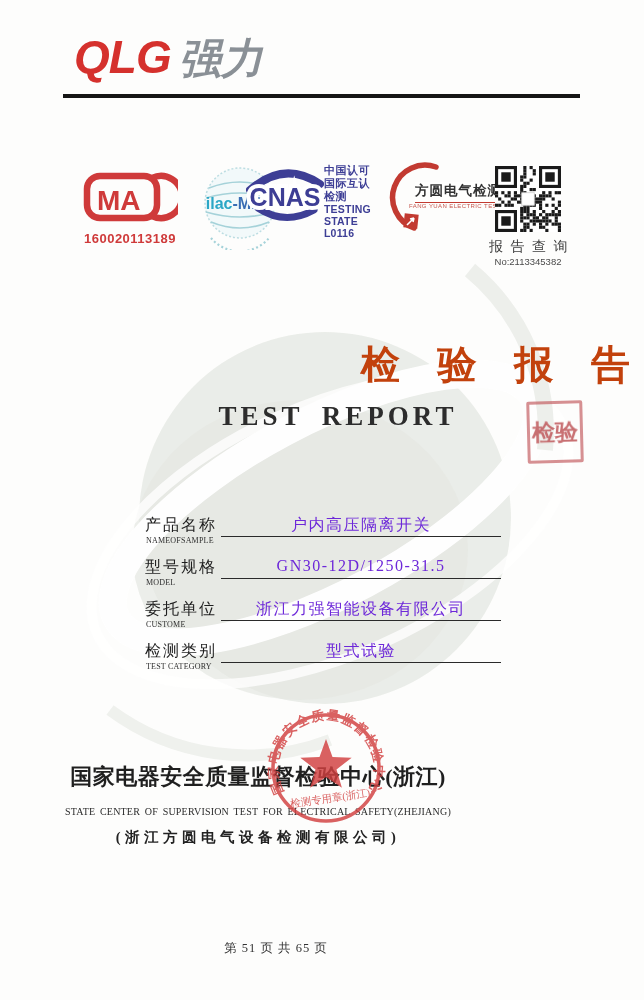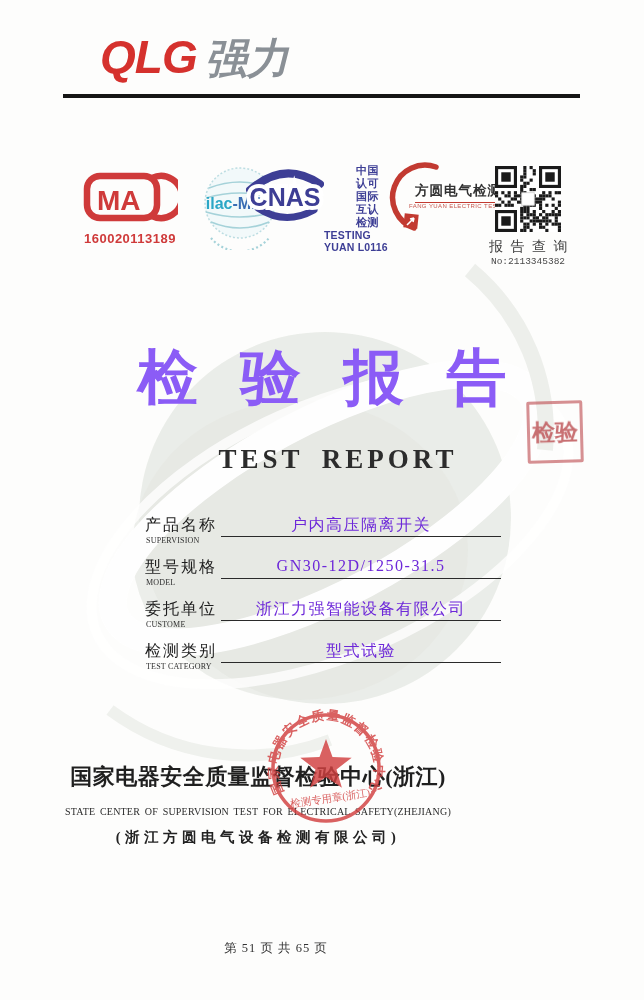--- a/index.html
+++ b/index.html
@@ -3,50 +3,50 @@
 <meta charset="utf-8">
 <style>
   html,body{margin:0;padding:0;background:#fff;}
   .page{
     position:relative; width:644px; height:1000px; background:#fdfdfc;
     font-family:"Liberation Serif","DejaVu Serif",serif; color:#222; overflow:hidden;
   }
   .abs{position:absolute;}
   
   .logo{left:74px; top:30px; font-family:"Liberation Sans","DejaVu Sans",sans-serif;
-        font-style:italic; font-weight:900; white-space:nowrap; z-index:2;margin-left:26px;}
+        font-style:italic; font-weight:900; white-space:nowrap; z-index:2;}
   .logo .latin{font-size:46px; color:#d5312d; letter-spacing:-1px;}
   .logo .cn{font-size:42px; color:#8a9096; margin-left:8px;}
   .rule{left:63px; top:94px; width:517px; height:3.5px; background:#151515; z-index:2;}
   
   .certs{left:0; top:156px; width:644px; height:115px; z-index:2;}
   .cma{left:82px; top:12px; width:96px; text-align:center;}
   .cma .num{margin-top:1px; font-family:"Liberation Sans",sans-serif; font-weight:bold;
             font-size:13px; color:#cf3a3a; letter-spacing:.5px;}
   .ilac{left:180px; top:4px;margin-left:21px;}
   .cnas-txt{left:324px; top:8px; width:64px; color:#3d3e95; font-weight:bold;
             font-family:"Liberation Sans",sans-serif;}
-  .cnas-txt .cnline{font-size:11px; line-height:13px; letter-spacing:.5px;margin-left:32px;}
+  .cnas-txt .cnline{font-size:11px; line-height:13px; letter-spacing:.5px;}
   .cnas-txt .enline{font-size:10.5px; line-height:12px; letter-spacing:.2px;}
   .fy{left:378px; top:4px; width:112px; height:110px;}
   .fy .name{position:absolute; left:30px; top:22px; font-size:13.5px; font-weight:bold;
             color:#333; letter-spacing:1px; border-bottom:1px solid #c23a31; padding-bottom:2px;
             font-family:"Liberation Sans",sans-serif; white-space:nowrap; background:rgba(255,255,255,.75);margin-left:7px;}
   .fy .sub{position:absolute; left:31px; top:43px; font-size:6px; color:#c6574e;
            letter-spacing:.4px; white-space:nowrap; font-family:"Liberation Sans",sans-serif;}
   .qr{left:489px; top:10px; width:78px; text-align:center;}
   .qr .cap{margin-top:2px; font-size:14px; color:#3c3c3c; letter-spacing:2px; white-space:nowrap;}
-  .qr .num{font-size:9.5px; color:#4a4a4a; font-family:Liberation Mono, monospace;}
+  .qr .num{font-size:9.5px; color:#4a4a4a; font-family:Liberation Sans, sans-serif;}
   
   .watermark{left:0; top:240px; z-index:0; opacity:.9;}
   
   .title{left:0; top:338px; width:644px; text-align:center; z-index:1;}
-  .title .cn{font-size:60px; font-weight:bold; color:#8b5cf6; letter-spacing:14px;
-             text-indent:14px; white-space:nowrap;}
-  .title .en{margin-top:25px; font-size:27px; font-weight:bold; color:#2c2c2c;
+  .title .cn{font-size:39px; font-weight:bold; color:#c2410c; letter-spacing:14px;
+             text-indent:14px; white-space:nowrap;text-align:right;}
+  .title .en{margin-top:9px; font-size:27px; font-weight:bold; color:#2c2c2c;
              letter-spacing:4px; word-spacing:8px;padding-left:32px;}
   
   .seal-sq{left:527px; top:401px; width:50px; height:56px; border:3px solid rgba(192,84,88,.7);
            border-radius:2px; transform:rotate(-1.5deg); display:flex; align-items:center;
            justify-content:center; z-index:3; opacity:.92;}
   .seal-sq span{font-size:23px; font-weight:bold; color:rgba(188,78,82,.88); filter:blur(.3px);}
   
   .form{left:145px; top:515px; width:356px; z-index:1;}
   .frow{position:relative; height:31px; margin-bottom:11px;}
   .frow .lbl{position:absolute; left:0; top:0; font-size:16px; letter-spacing:2px;
@@ -115,21 +115,21 @@
     <svg class="abs" style="left:246px;top:8px" width="78" height="62" viewBox="0 0 78 62">
       <path d="M4 26 Q 38 -4 74 20" fill="none" stroke="#3d3e95" stroke-width="8" stroke-linecap="round"></path>
       <path d="M12 44 Q 39 62 68 46" fill="none" stroke="#3d3e95" stroke-width="7" stroke-linecap="round"></path>
       <text x="39" y="42" text-anchor="middle" font-family="Liberation Sans,sans-serif" font-weight="bold" font-size="25" fill="#3d3e95" stroke="#ffffff" stroke-width="8" paint-order="stroke">CNAS</text>
     </svg>
     <div class="abs cnas-txt">
       <div class="cnline">中国认可</div>
       <div class="cnline">国际互认</div>
       <div class="cnline">检测</div>
       <div class="enline">TESTING</div>
-      <div class="enline">YUAN L0116</div>
+      <div class="enline">STATE L0116</div>
     </div>
 
     <div class="abs fy">
       <svg class="abs" style="left:0;top:0" width="80" height="78" viewBox="0 0 80 78">
         <path d="M58 7 A 31 31 0 1 0 36 68" fill="none" stroke="#c23a31" stroke-width="5.5" stroke-linecap="round"></path>
       </svg>
       <div class="name">方圆电气检测</div>
       <div class="sub">FANG YUAN ELECTRIC TEST</div>
       <svg class="abs" style="left:24px;top:52px" width="18" height="18" viewBox="0 0 18 18">
         <rect x="2" y="2" width="14" height="14" fill="#c23a31" transform="rotate(6 9 9)"></rect>
@@ -290,21 +290,21 @@
   </div>
 
   <div class="abs seal-sq">
     <span>检</span>
     <span>验</span>
   </div>
 
   <div class="abs form">
     <div class="frow">
       <div class="lbl">产品名称</div>
-      <div class="sub">SUPERVISION</div>
+      <div class="sub">NAMEOFSAMPLE</div>
       <div class="val">户内高压隔离开关</div>
     </div>
     <div class="frow">
       <div class="lbl">型号规格</div>
       <div class="sub">MODEL</div>
       <div class="val">GN30-12D/1250-31.5</div>
     </div>
     <div class="frow">
       <div class="lbl">委托单位</div>
       <div class="sub">CUSTOME</div>

